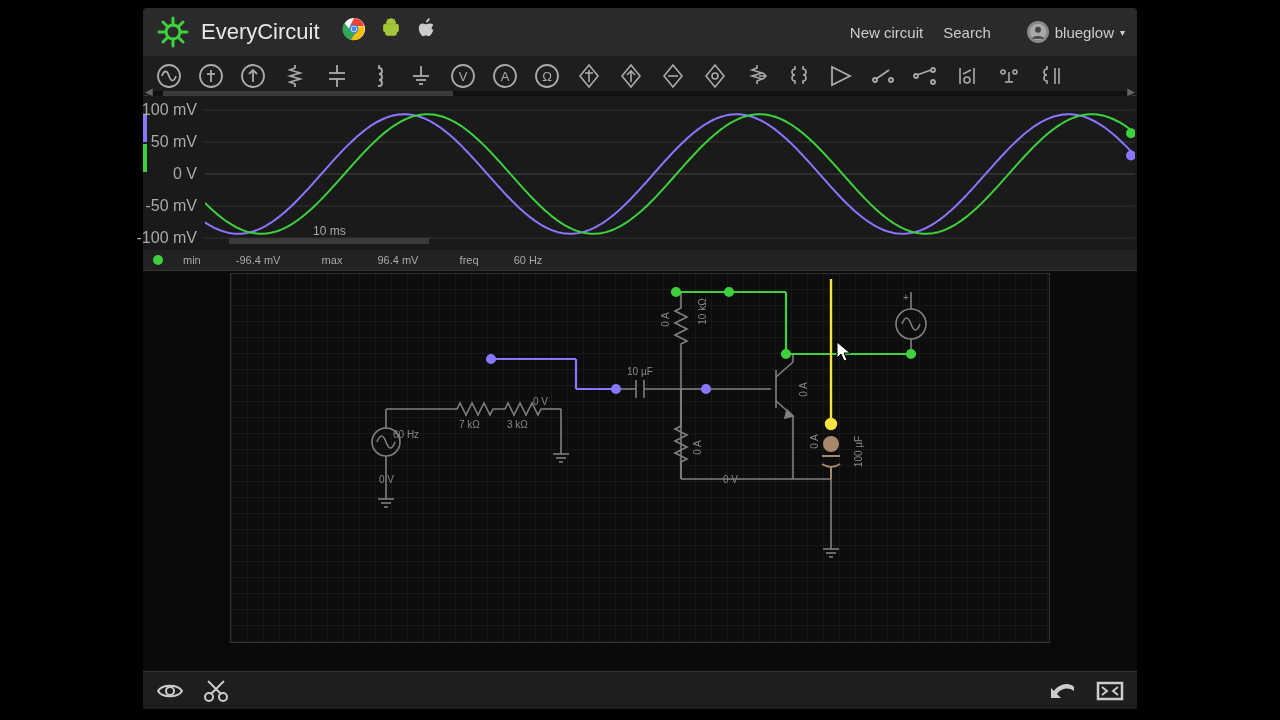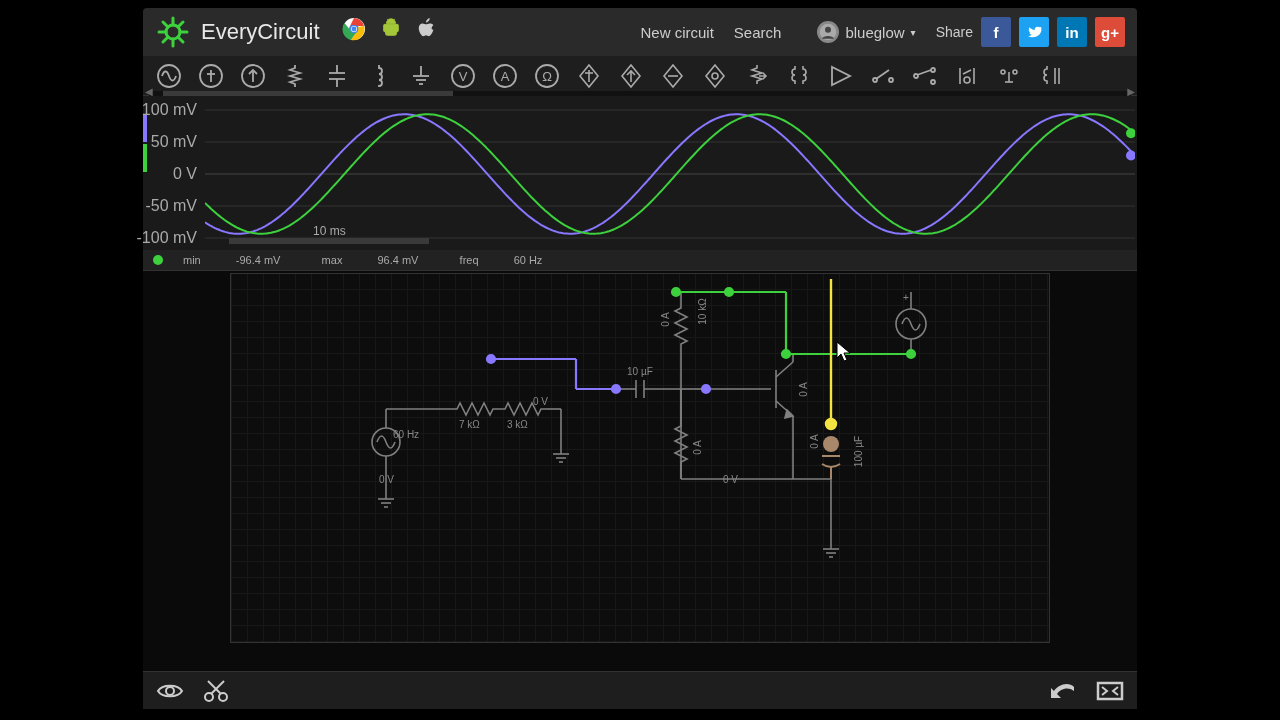--- a/index.html
+++ b/index.html
@@ -175,31 +175,20 @@
           <svg width="18" height="18" viewBox="0 0 24 24" fill="#333">
               <circle cx="12" cy="12" r="11" fill="#aaa"></circle>
               <circle cx="12" cy="9" r="4" fill="#444"></circle>
               <path d="M4 21c1-5 15-5 16 0z" fill="#444"></path>
             </svg>
         </span>
         <span>blueglow</span>
         <span style="font-size:10px">▾</span>
       </div>
     </div>
-    <div class="share-area">
-      <span style="font-size:14px;color:#ccc">Share</span>
-      <div class="social-btn fb">f</div>
-      <div class="social-btn tw">
-        <svg width="16" height="16" viewBox="0 0 24 24" fill="#fff">
-            <path d="M23 5c-1 0-2 1-2 1 1-1 1-2 1-2l-2 1c-1-1-2-1-3-1-2 0-4 2-4 4v1c-3 0-6-2-8-4 0 0-2 3 1 5l-2-1c0 2 2 4 3 4h-2c1 2 3 3 4 3-2 1-4 2-6 2 2 1 5 2 7 2 9 0 14-7 13-14z"></path>
-          </svg>
-      </div>
-      <div class="social-btn li">in</div>
-      <div class="social-btn gp">g+</div>
-    </div>
   </div>
 
   <div class="toolbar">
     <div class="tool-btn">
         <svg viewBox="0 0 28 28" fill="none" stroke="#aaa" stroke-width="1.8">
           <circle cx="14" cy="14" r="11"></circle>
           <path d="M7 14c2-6 5-6 7 0s5 6 7 0"></path>
         </svg>
       </div>
     <div class="tool-btn">

